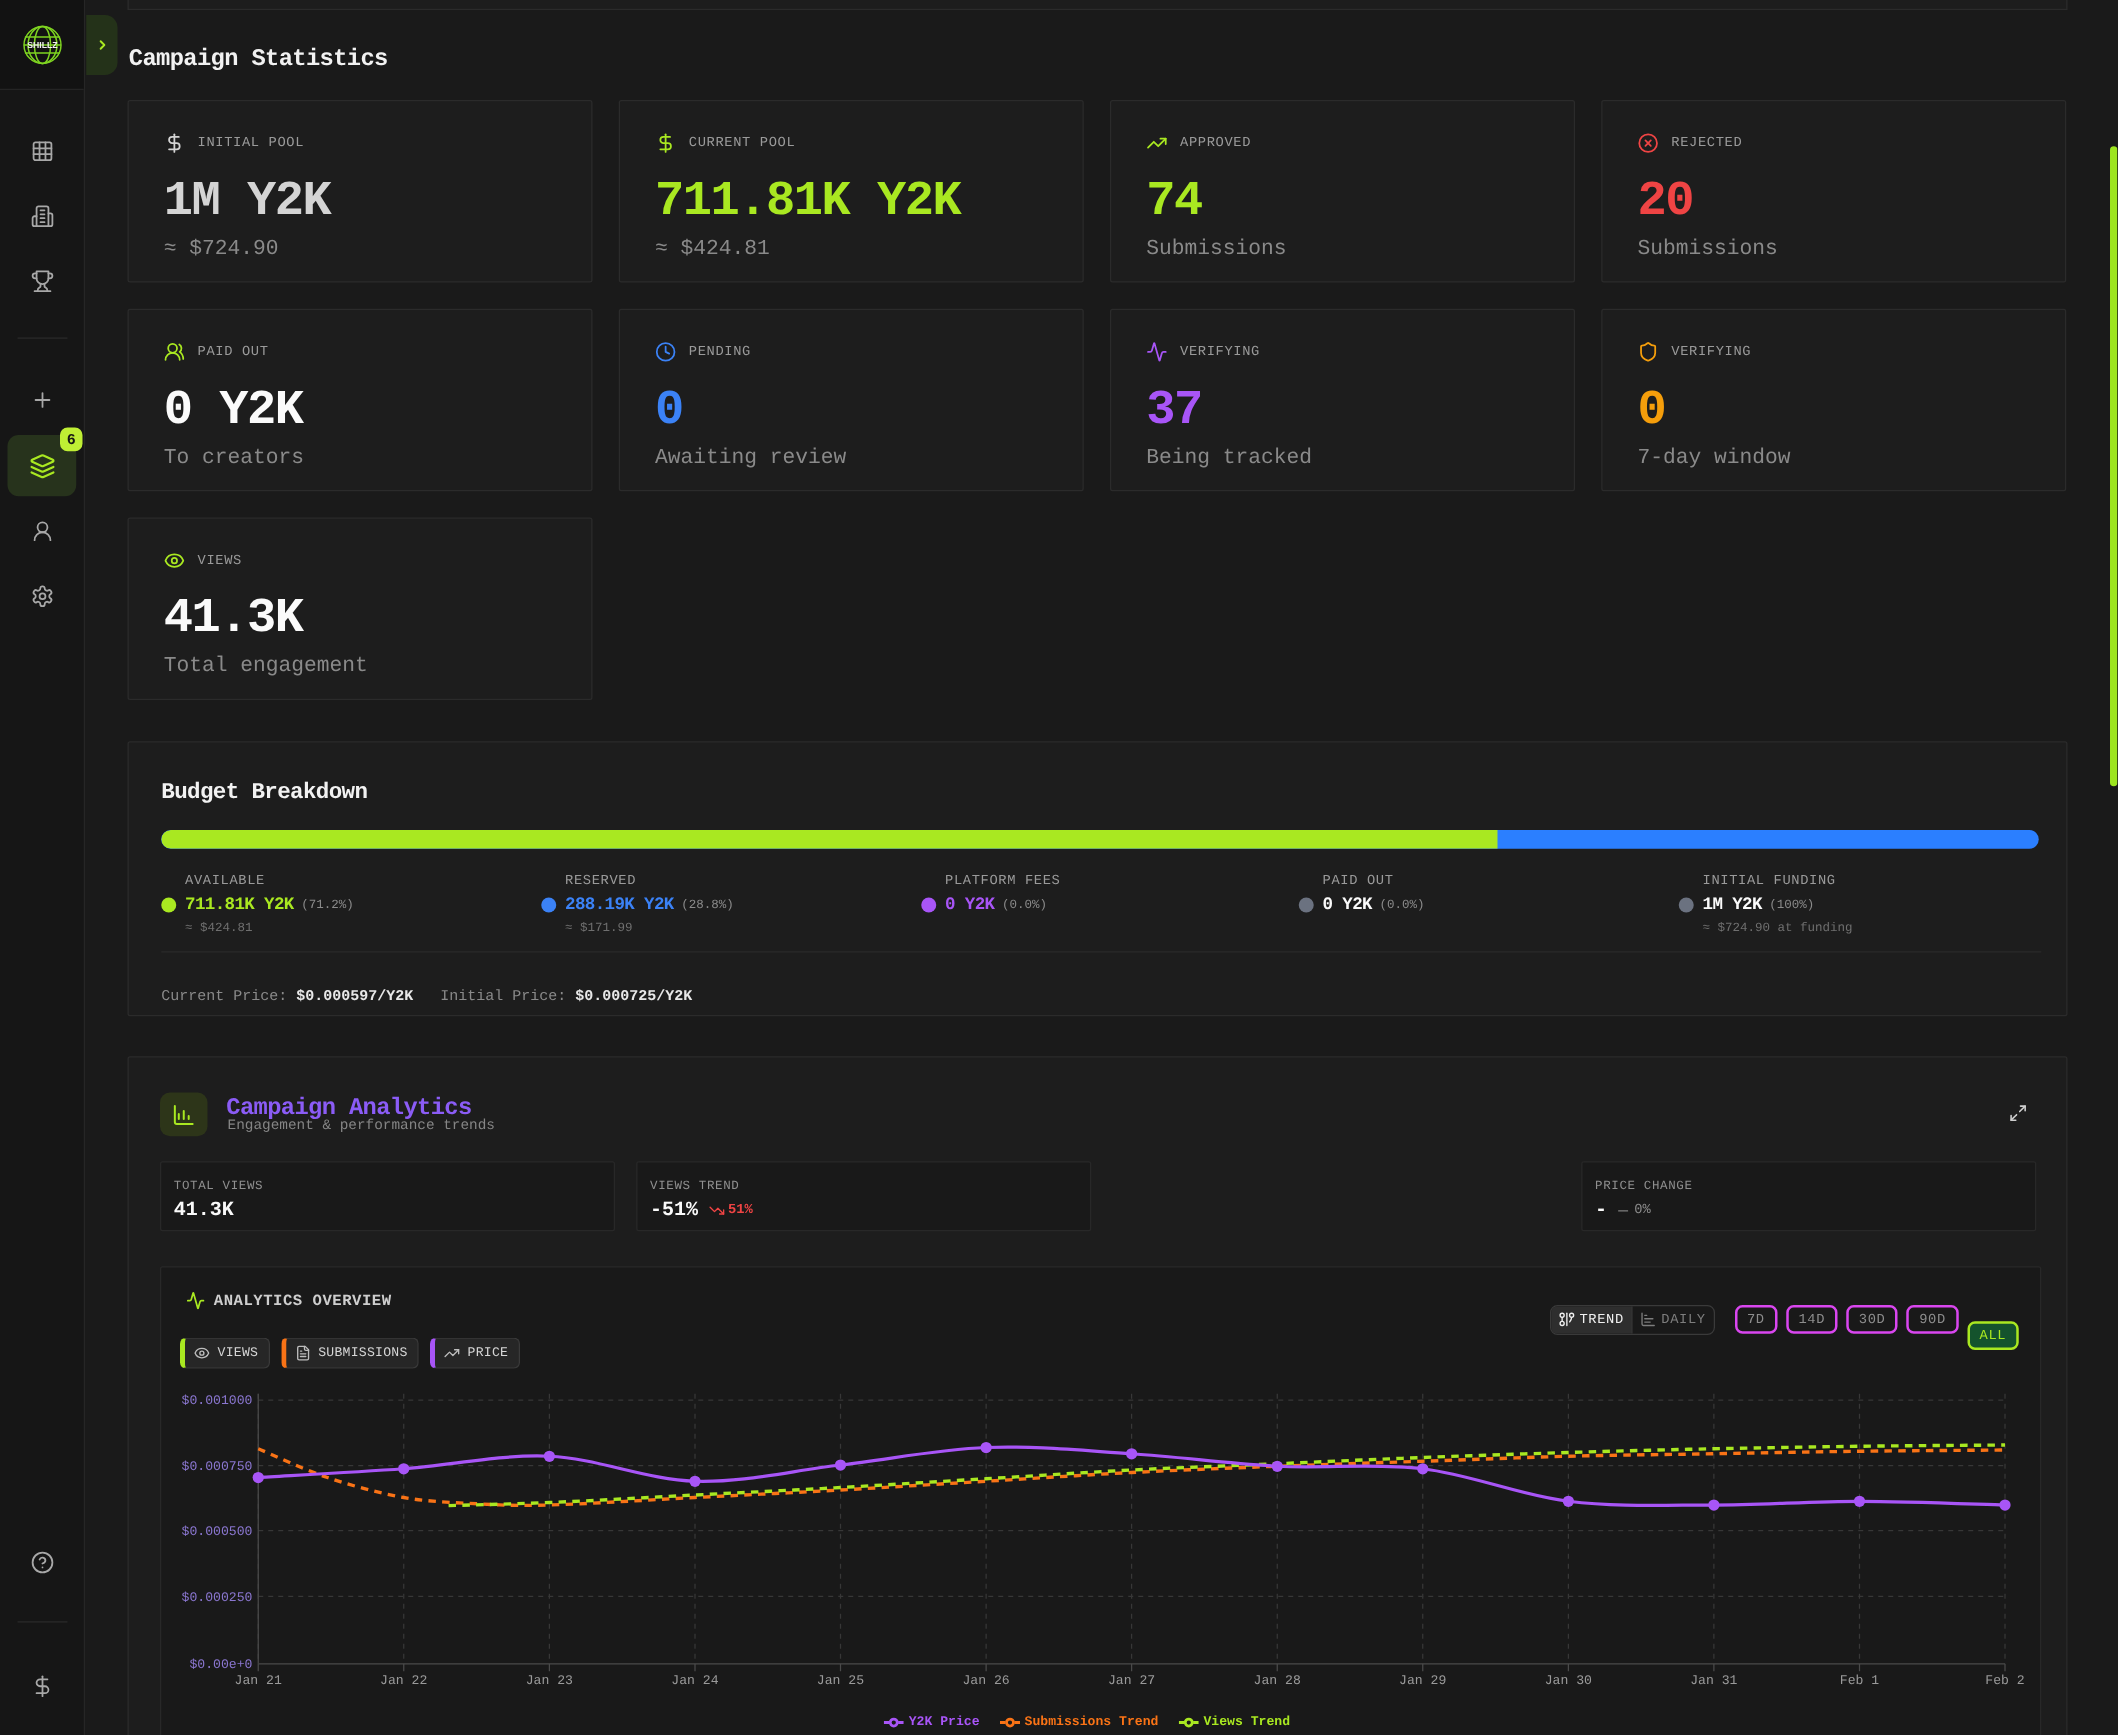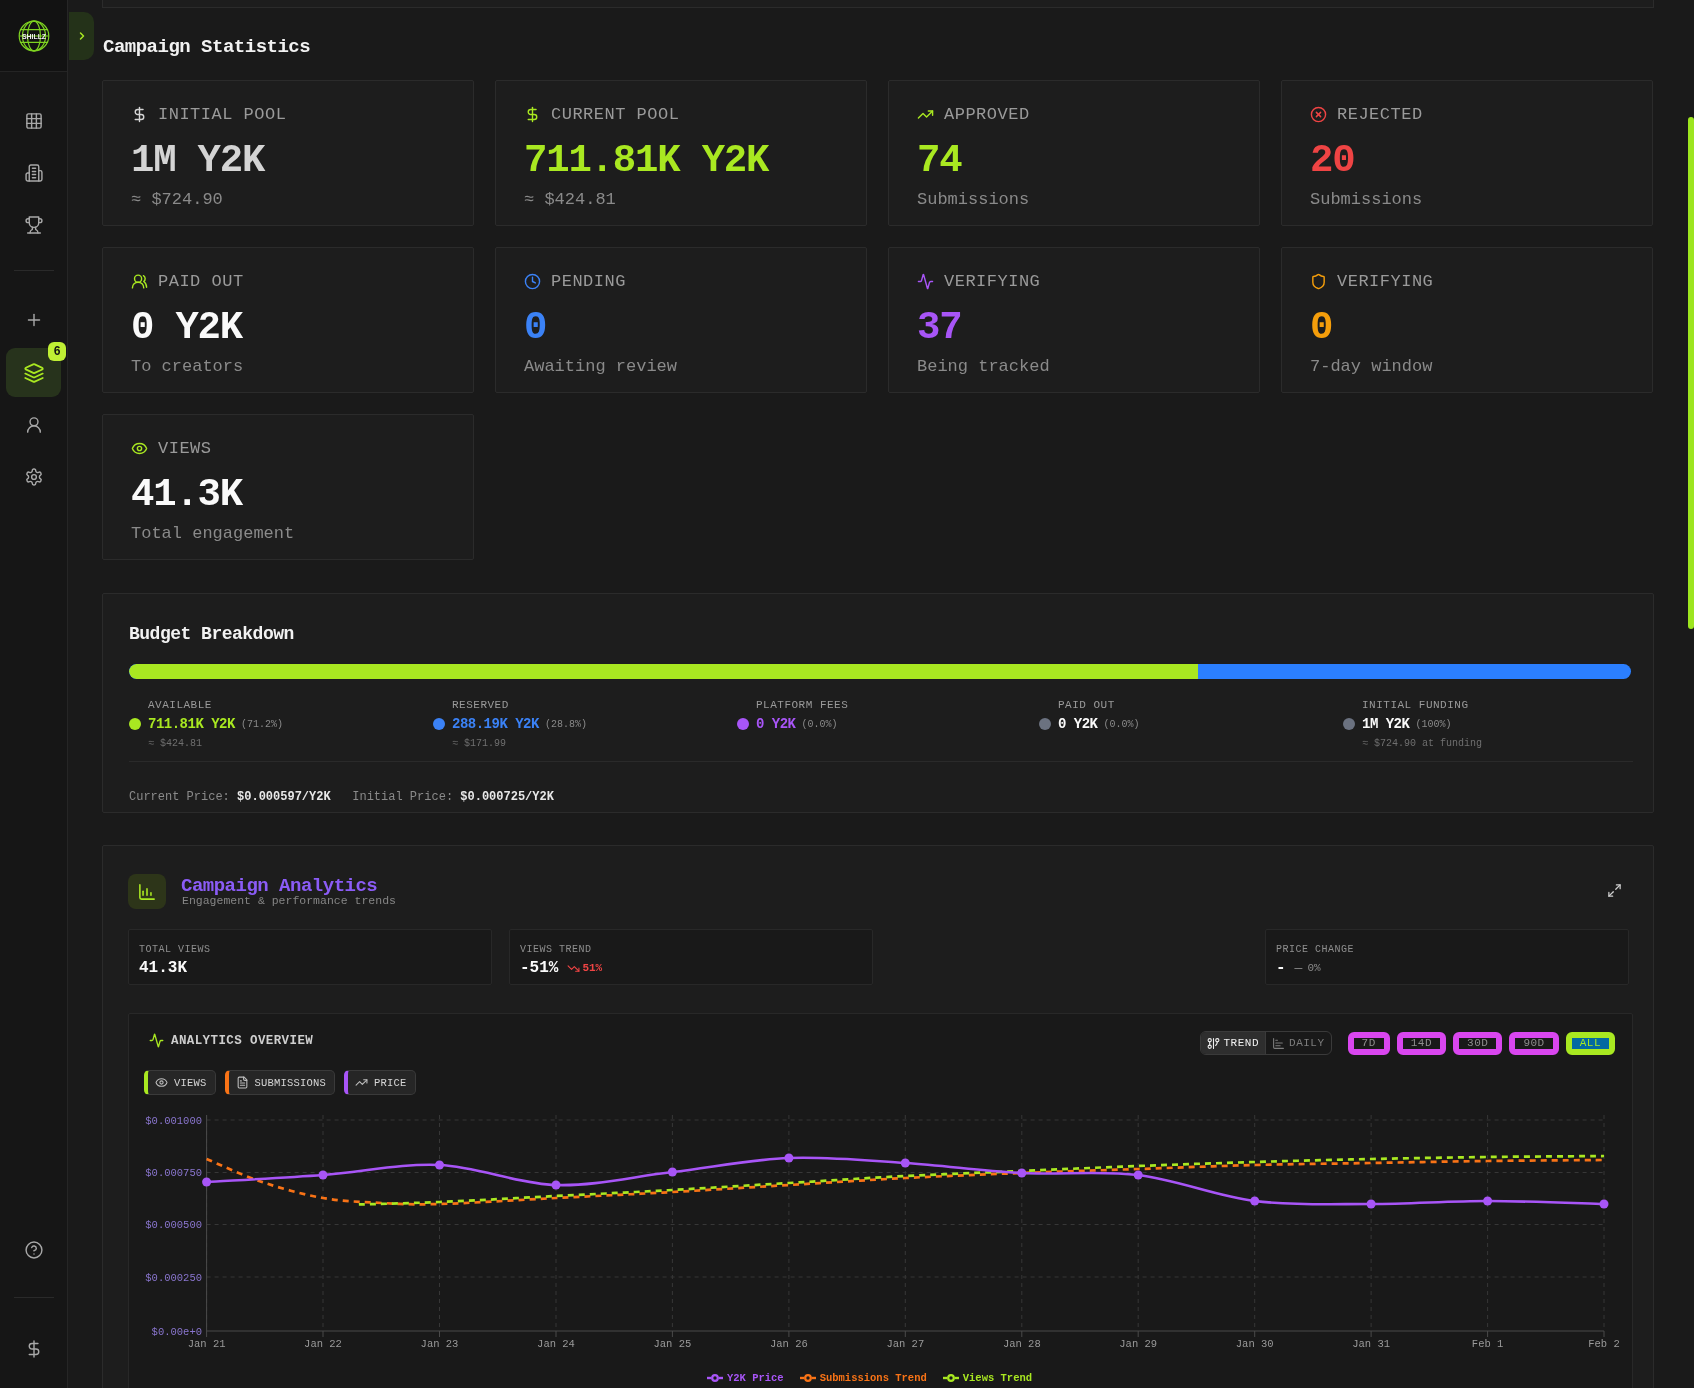--- a/index.html
+++ b/index.html
@@ -18,21 +18,21 @@
 
 
 #topfrag { position:absolute; left:102px; top:-20px; width:1552px; height:28px; background:#1d1d1d; border:1px solid #2b2b2b; }
 #collapse { position:absolute; left:69px; top:12px; width:25px; height:48px; background:#243219; border-radius:0 10px 10px 0; }
 #collapse svg { position:absolute; left:50%; top:50%; transform:translate(-50%,-50%); color:#a9e821; }
 h1.pagetitle { position:absolute; left:103px; top:36px; font-size:19px; letter-spacing:-0.5px; color:#f2f2f2; font-weight:bold; }
 
 
 .card { position:absolute; width:372px; height:146px; background:#1d1d1d; border:1px solid #2b2b2b; border-radius:2px; padding:25px 28px; }
 .card .lblrow { display:flex; align-items:center; gap:10px; height:17px; }
-.card .lbl { font-size:17px; letter-spacing:0.5px; color:#9a9a9a;font-family:Liberation Mono, monospace; }
+.card .lbl { font-size:11px; letter-spacing:0.5px; color:#9a9a9a;font-family:Liberation Mono, monospace; }
 .card .val { font-size:39px; font-weight:bold; letter-spacing:-1.2px; line-height:1; margin-top:19px; white-space:nowrap; }
 .card .sub { font-size:17px; color:#8a8a8a; margin-top:9px; }
 .lime { color:#a9e821; } .blue { color:#3b82f6; } .red { color:#ef4444; }
 .purple { color:#a855f7; } .amber { color:#f59e0b; } .ltgray { color:#d4d4d4; } .white { color:#fafafa; }
 
 
 #budget { position:absolute; left:102px; top:593px; width:1552px; height:220px; background:#1d1d1d; border:1px solid #2b2b2b; border-radius:2px; }
 #budget h2 { position:absolute; left:26px; top:30px; font-size:18px; letter-spacing:-0.5px; color:#f2f2f2; font-weight:bold; }
 #bbar { position:absolute; left:26px; top:70px; width:1502px; height:15px; border-radius:7.5px; background:#2b7fff; overflow:hidden; }
 #bbar .fill { position:absolute; left:0; top:0; height:15px; width:71.2%; background:#a9e821; border-radius:7.5px 0 0 7.5px; }
@@ -62,22 +62,22 @@
 
 
 #chartcard { position:absolute; left:25px; top:167px; width:1505px; height:401px; background:#191919; border:1px solid #282828; border-radius:2px; }
 #chtitle { position:absolute; left:20px; top:19px; display:flex; align-items:center; gap:7px; color:#a9e821; }
 #chtitle span { font-size:12.5px; font-weight:bold; letter-spacing:0.4px; color:#cecece; }
 #chbtns { position:absolute; right:17px; top:17px; display:flex; align-items:center; gap:7px; }
 .grp { display:flex; border:1px solid #3a3a3a; border-radius:6px; overflow:hidden; height:24px; }
 .grp .seg { display:flex; align-items:center; gap:4px; font-size:11px; letter-spacing:0.5px; padding:0 6px; color:#7d7d7d; }
 .grp .seg.on { background:#2e2e2e; color:#f0f0f0; }
 .grp .seg + .seg { border-left:1px solid #3a3a3a; }
-.tbtn { height:23px; display:flex; align-items:center; padding:0 8px; border:6px solid #d946ef; border-radius:6px; font-size:11px; letter-spacing:0.5px; color:#8d8d8d; }
-.tbtn.on { border-color:#a9e821; color:#a9e821; background:#0369a1; }
+.tbtn { height:23px; display:flex; align-items:center; padding:0 8px; border:2px solid #d946ef; border-radius:6px; font-size:11px; letter-spacing:0.5px; color:#8d8d8d; }
+.tbtn.on { border-color:#a9e821; color:#a9e821; background:#14532d;margin-top:26px; }
 #chtoggles { position:absolute; left:15px; top:56px; display:flex; gap:9px; }
 .fbtn { height:25px; display:flex; align-items:center; gap:6px; background:#262626; border:1px solid #3a3a3a; border-radius:5px; padding:0 8px 0 7px; font-size:10.5px; letter-spacing:0.2px; color:#d6d6d6; border-left:4px solid #888; }
 .fbtn svg { color:#bdbdbd; }
 .fbtn.bl-lime { border-left-color:#a9e821; }
 .fbtn.bl-orange { border-left-color:#f97316; }
 .fbtn.bl-purple { border-left-color:#a855f7; }
 #legend { position:absolute; left:-12px; top:358px; width:1505px; display:flex; justify-content:center; gap:16px; font-size:10.5px; font-weight:bold; }
 .litem { display:flex; align-items:center; gap:4px; }
 </style>
 </head>

